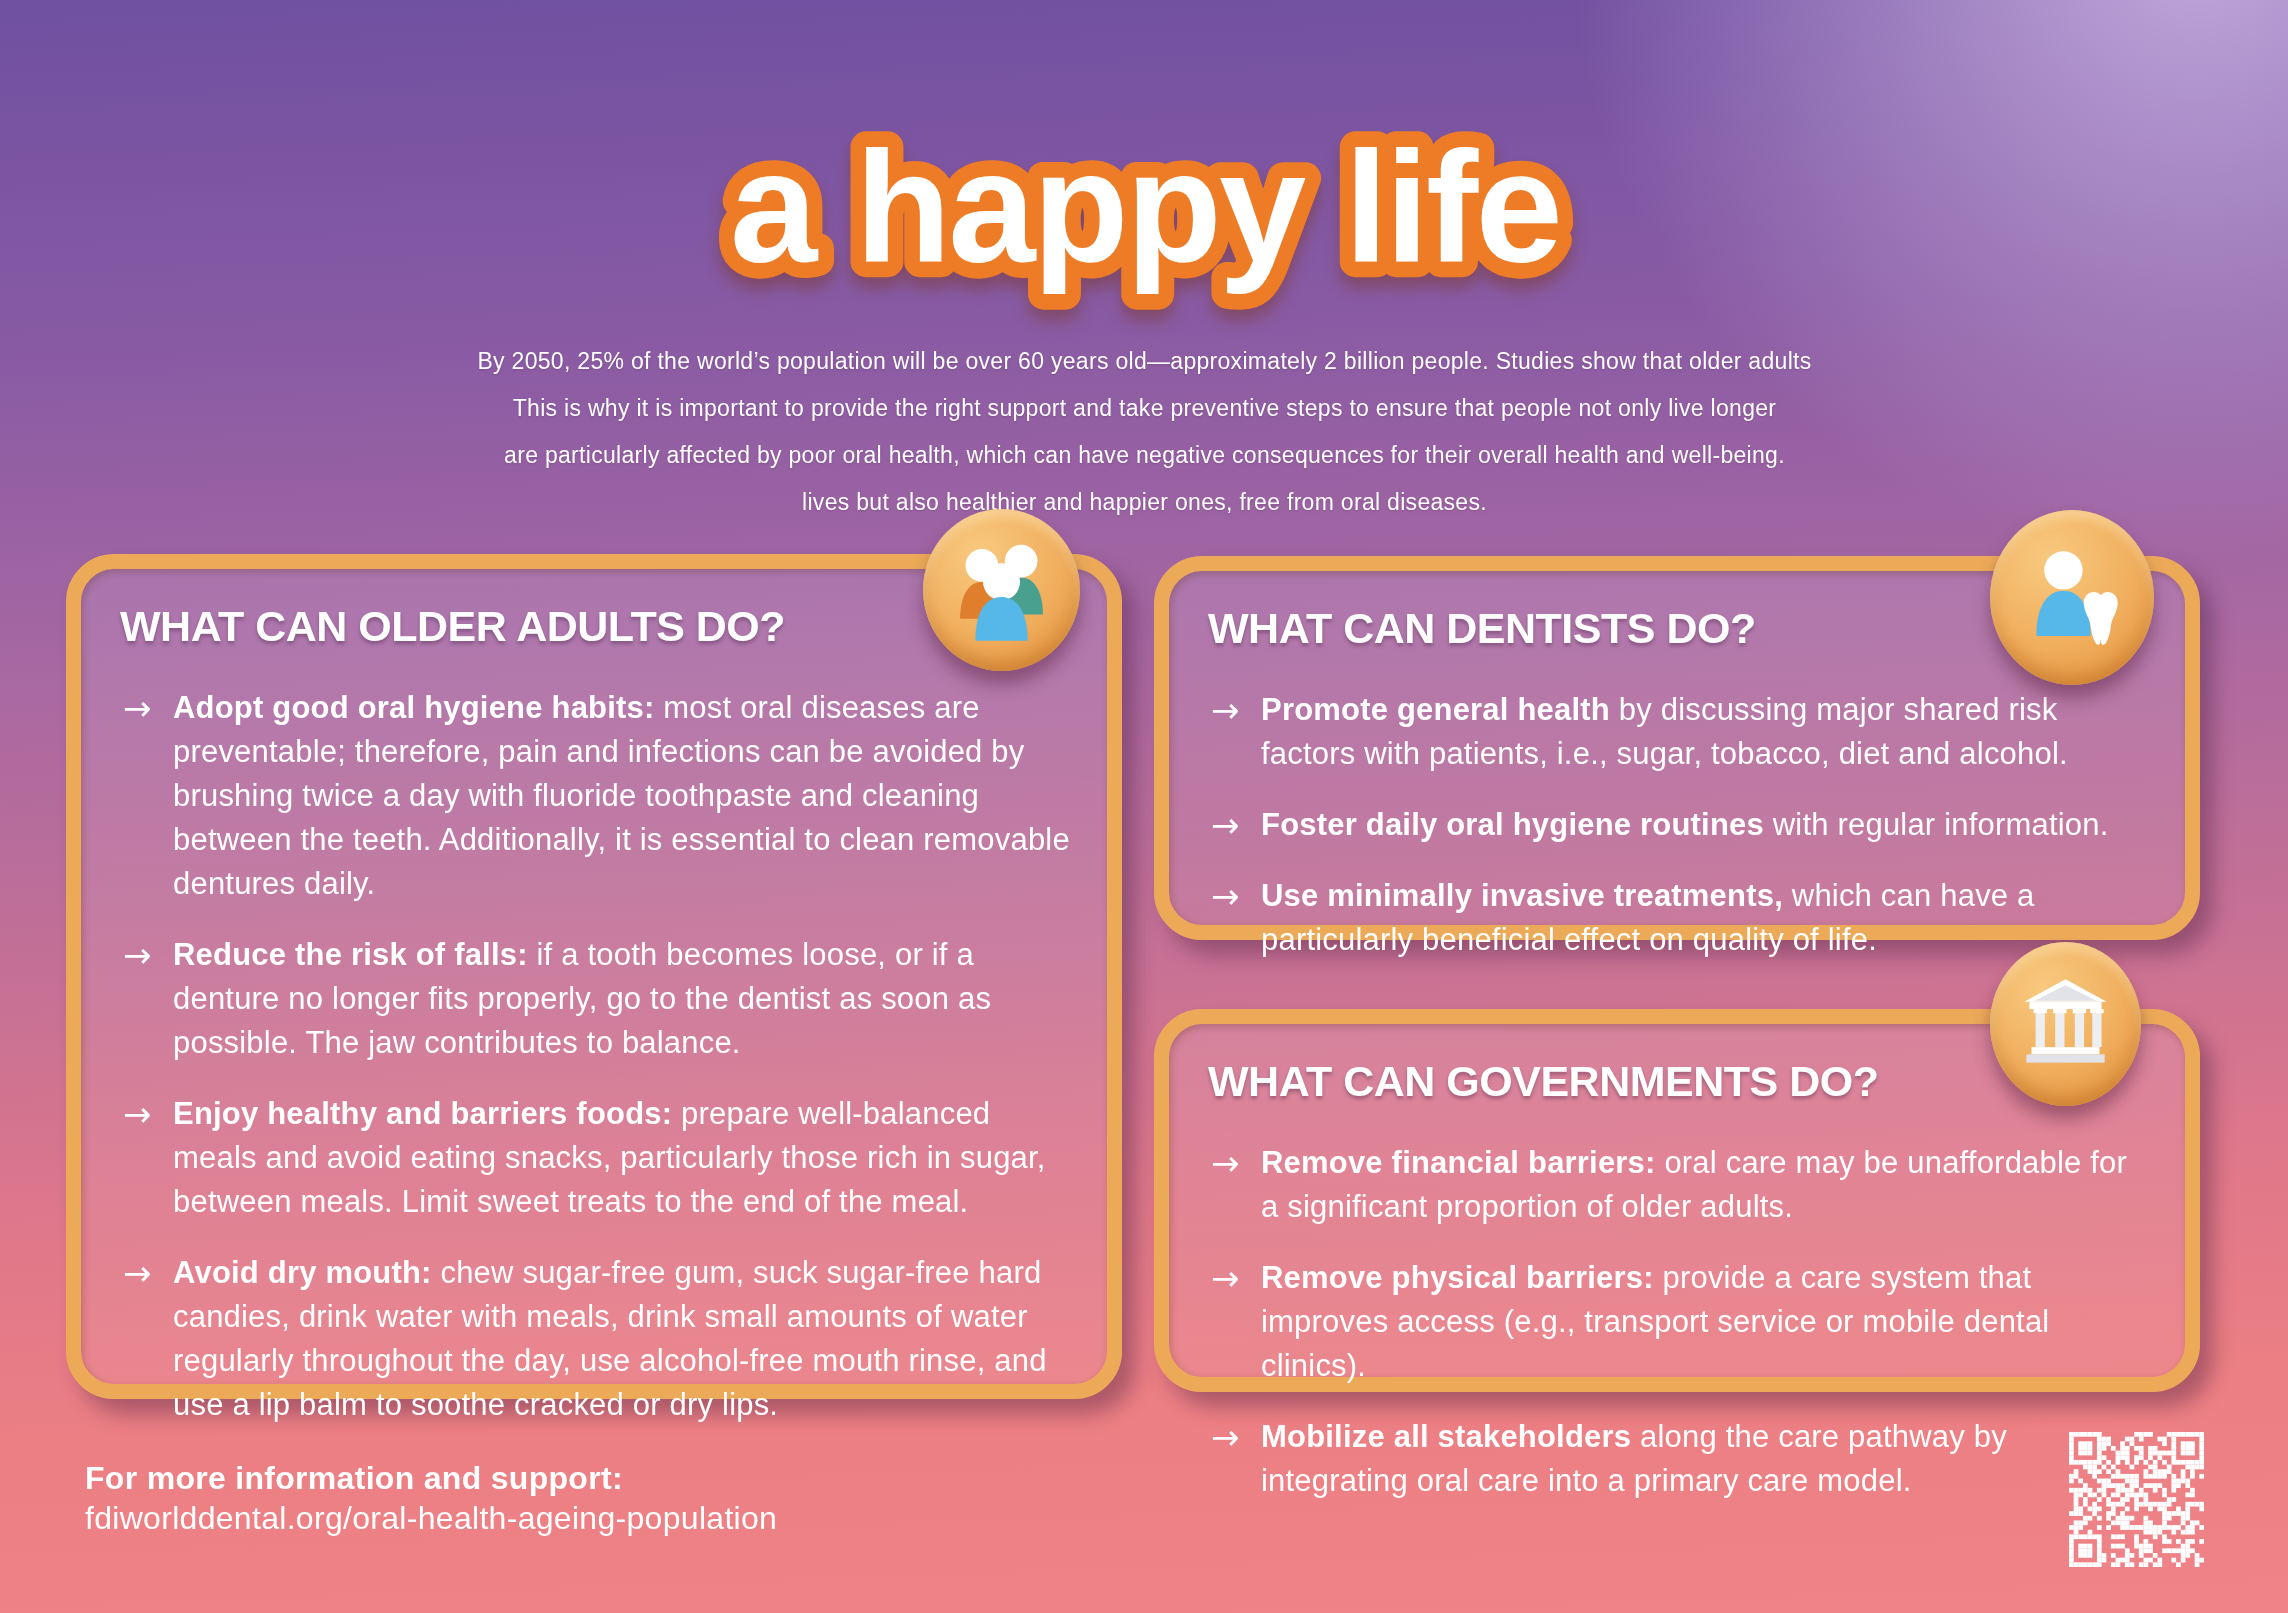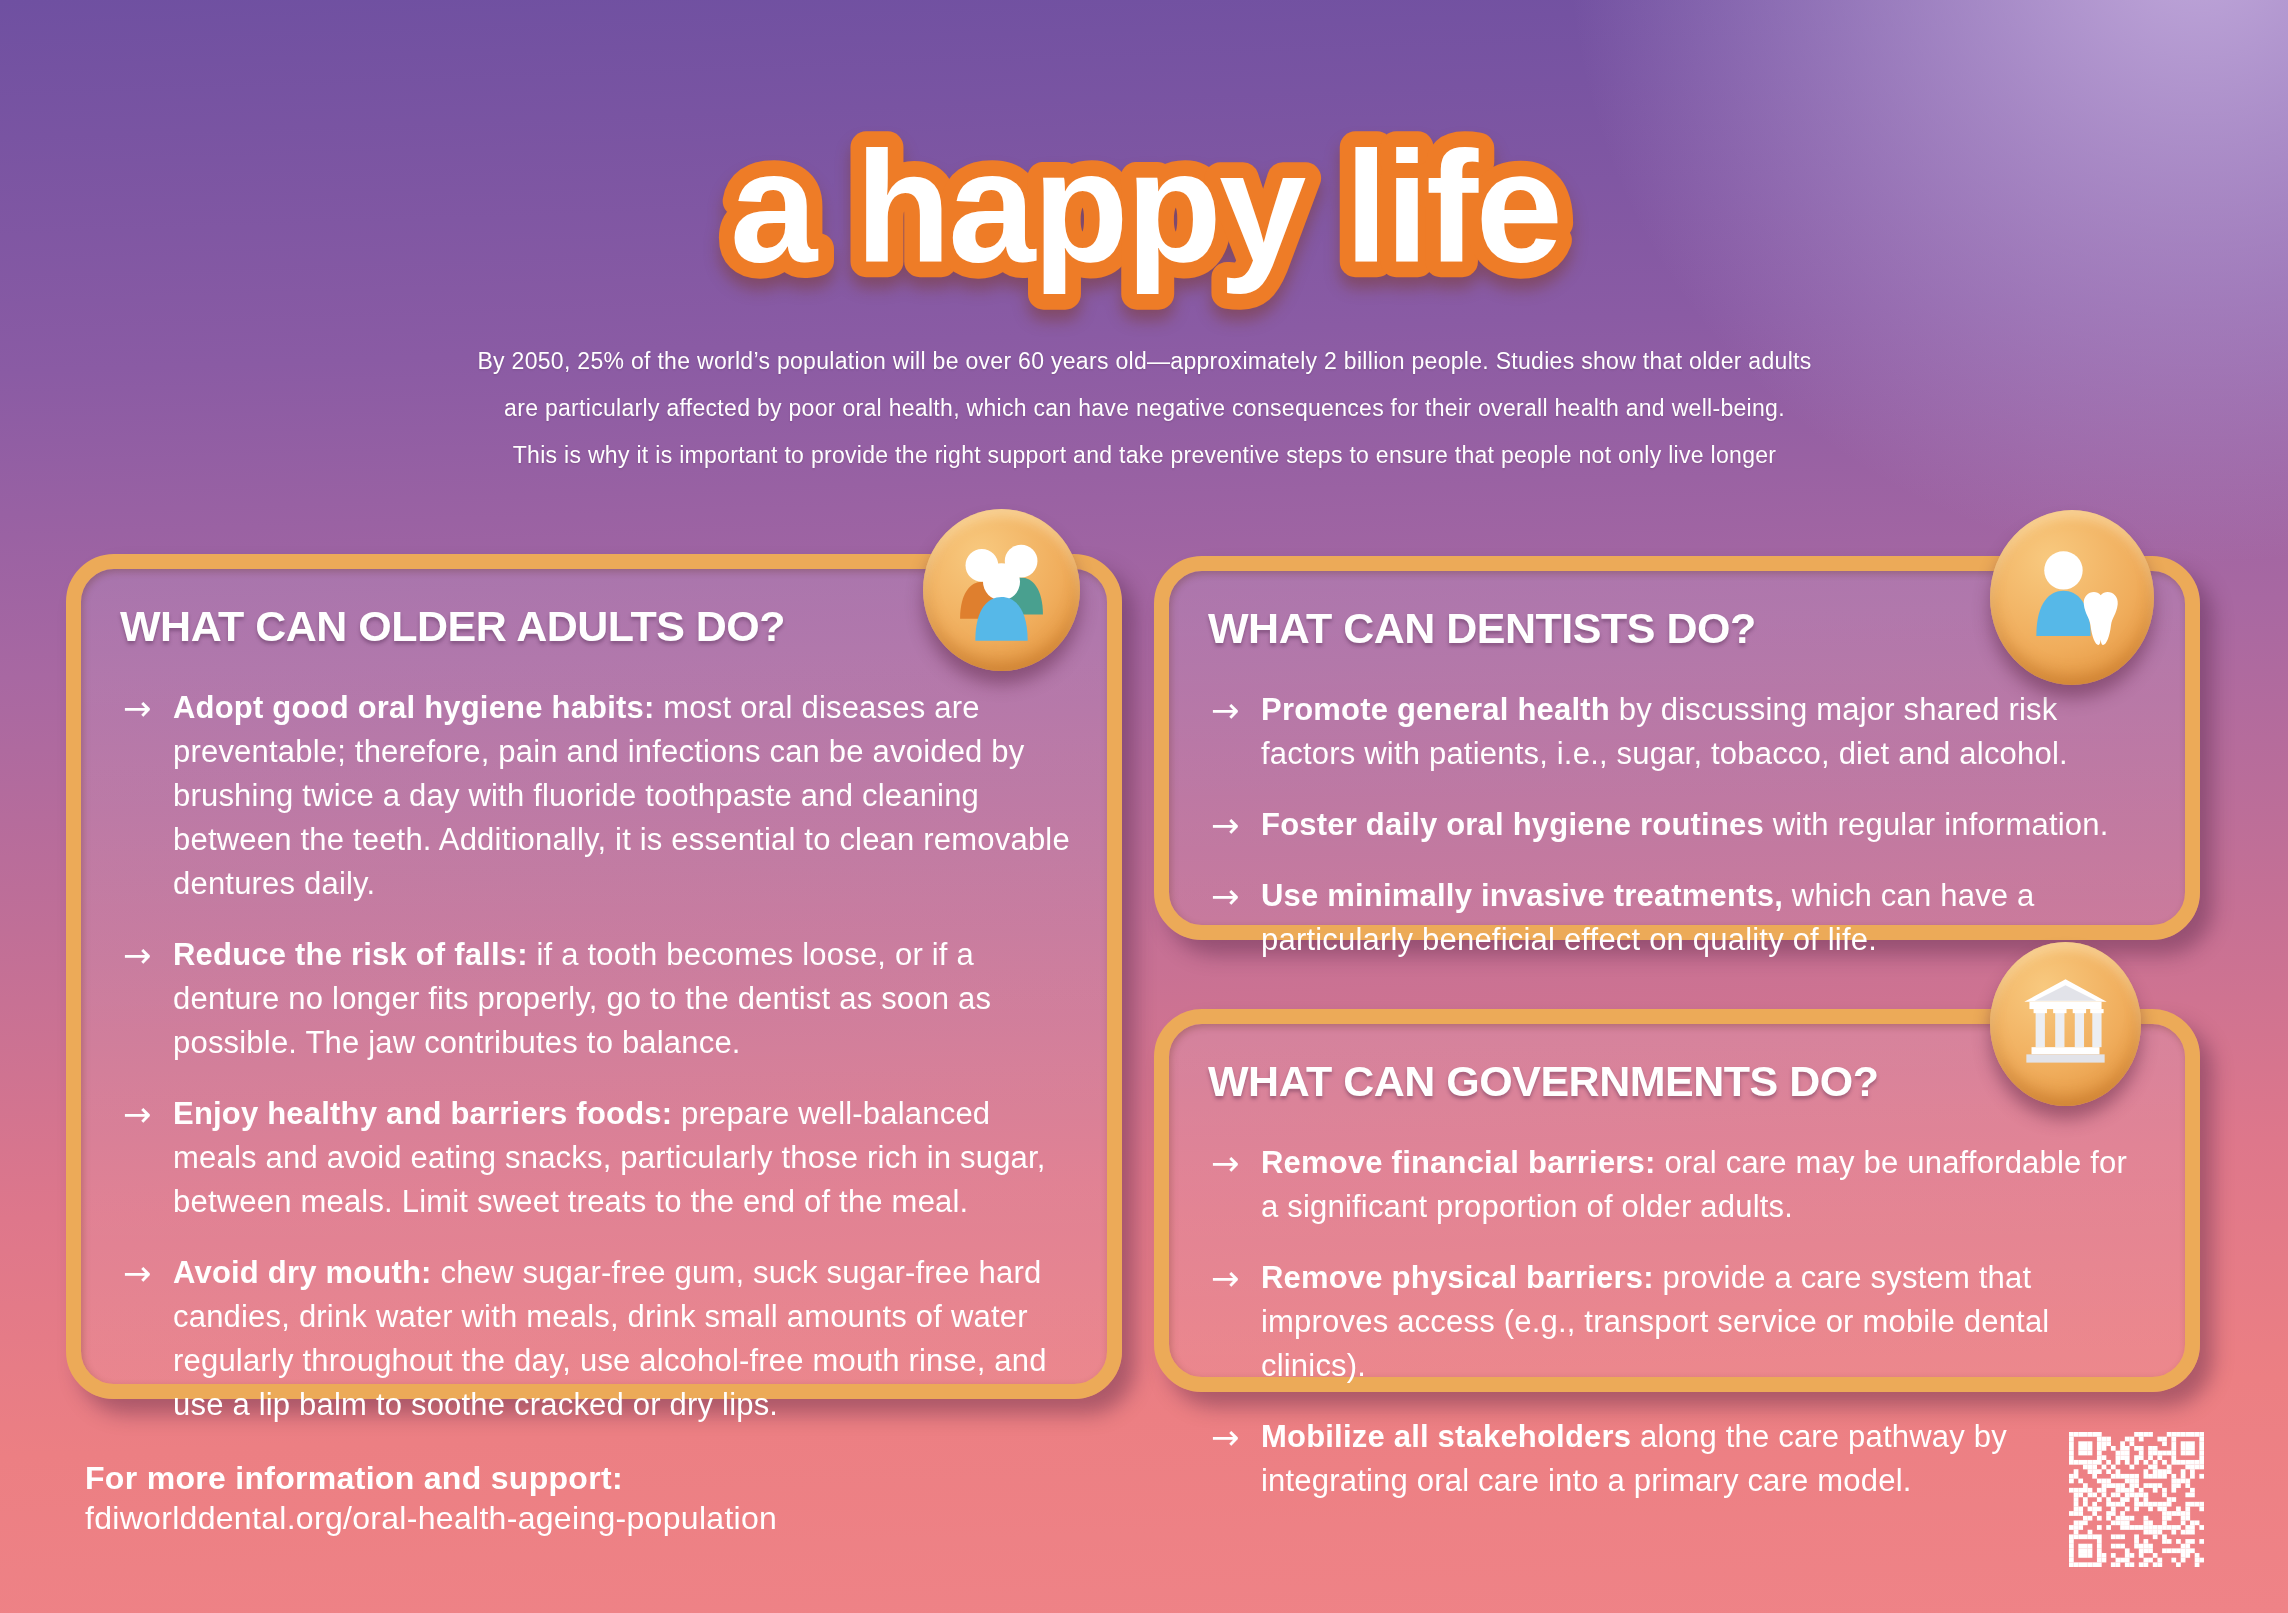--- a/index.html
+++ b/index.html
@@ -65,22 +65,23 @@
 <div class="poster">
 
   <div class="big-title">
     <svg width="1034" height="222" viewBox="0 0 1120 240">
       <text x="560" y="172" text-anchor="middle">a happy life</text>
     </svg>
   </div>
 
   <div class="intro">
       <div class="intro-line">By 2050, 25% of the world’s population will be over 60 years old—approximately 2 billion people. Studies show that older adults</div>
+      <div class="intro-line">This is why it is important to provide the right support and take preventive steps to ensure that people not only live longer</div>
       <div class="intro-line">are particularly affected by poor oral health, which can have negative consequences for their overall health and well-being.</div>
-      <div class="intro-line">This is why it is important to provide the right support and take preventive steps to ensure that people not only live longer</div>
+      <div class="intro-line">lives but also healthier and happier ones, free from oral diseases.</div>
     </div>
 
   <div class="card" style="left:66px;top:554px;width:1026px;height:815px;">
     <div class="card-heading">WHAT CAN OLDER ADULTS DO?</div>
     <ul class="bullets">
         <li>
           <span class="arrow">→</span>
           <p class="bullet-text"><b>Adopt good oral hygiene habits:</b> most oral diseases are preventable; therefore, pain and infections can be avoided by brushing twice a day with fluoride toothpaste and cleaning between the teeth. Additionally, it is essential to clean removable dentures daily.</p>
         </li>
         <li>

